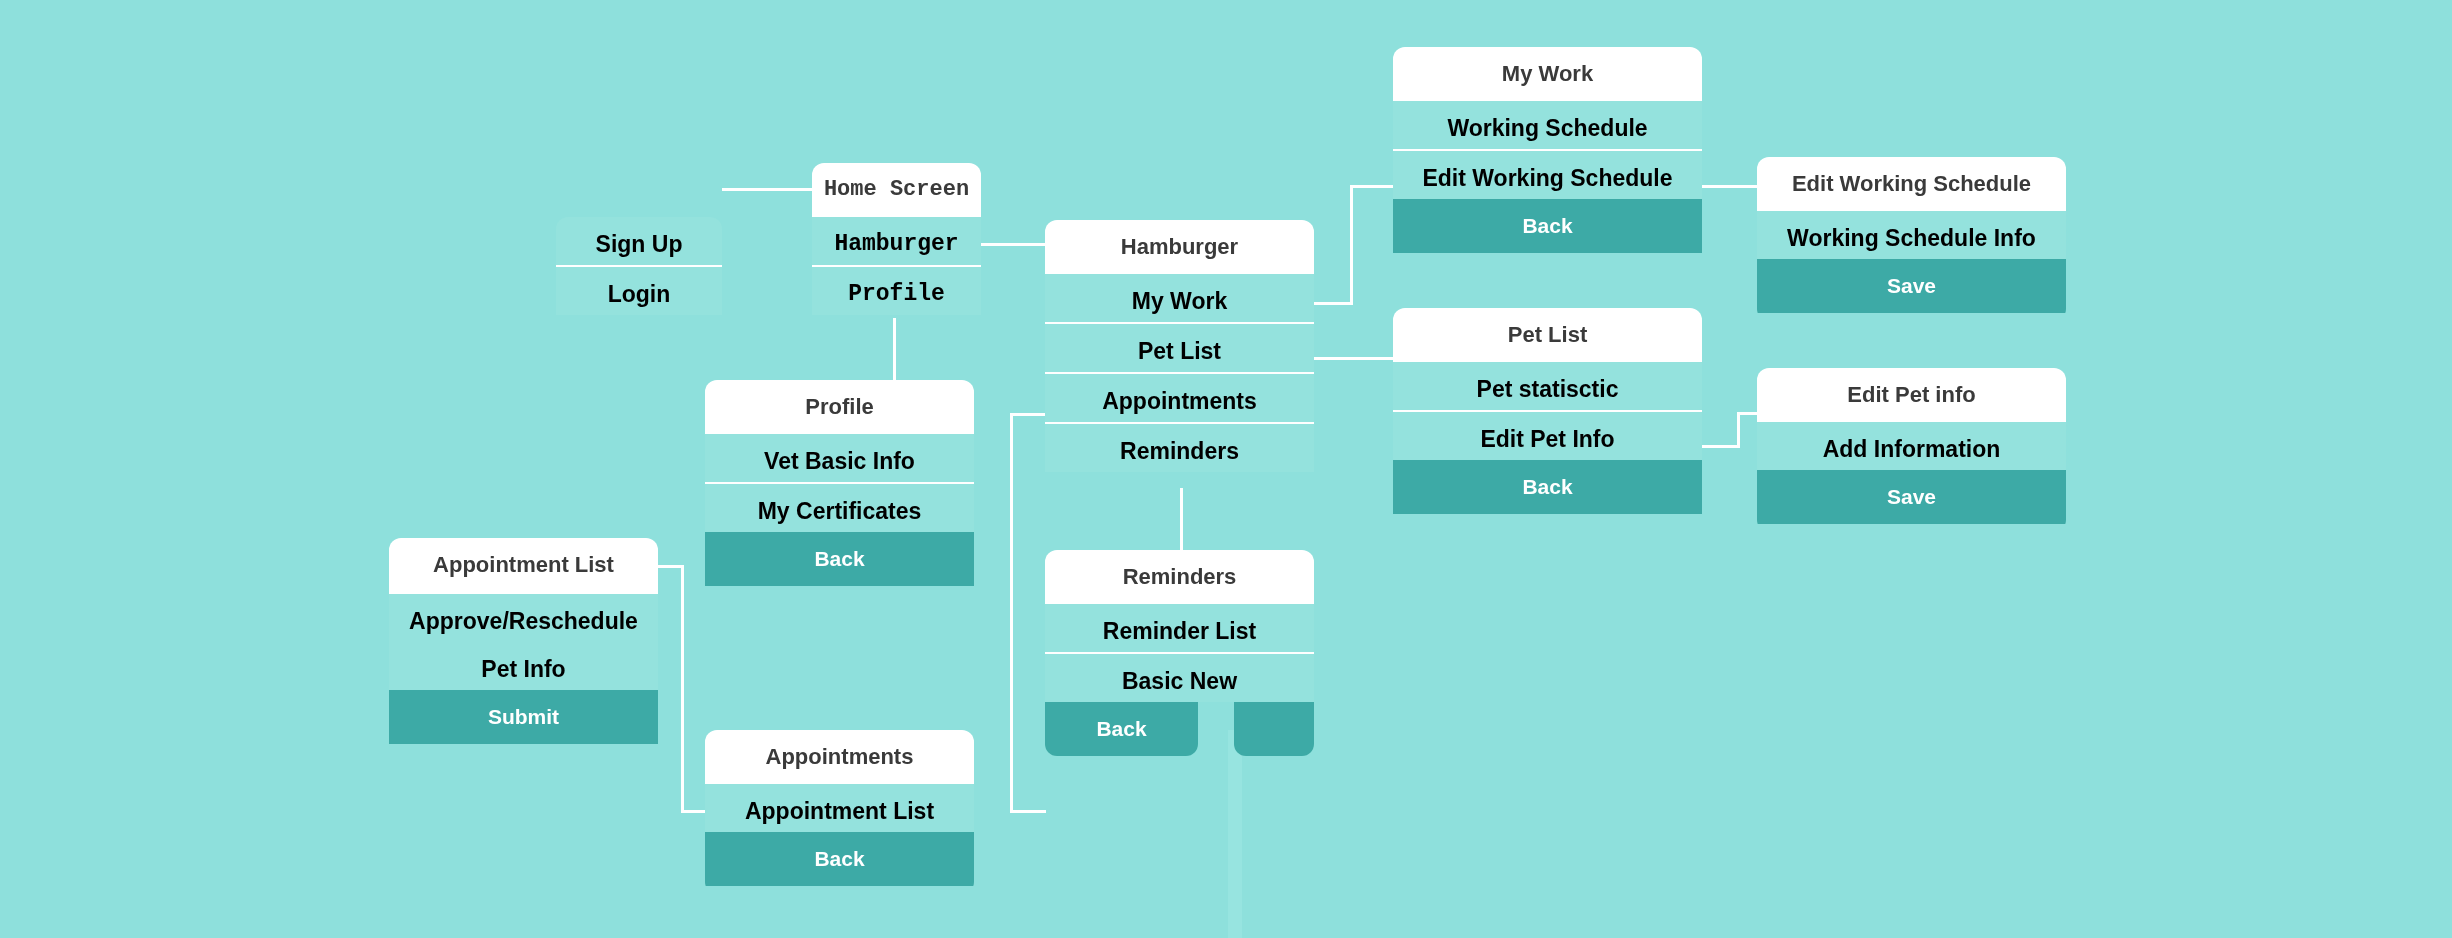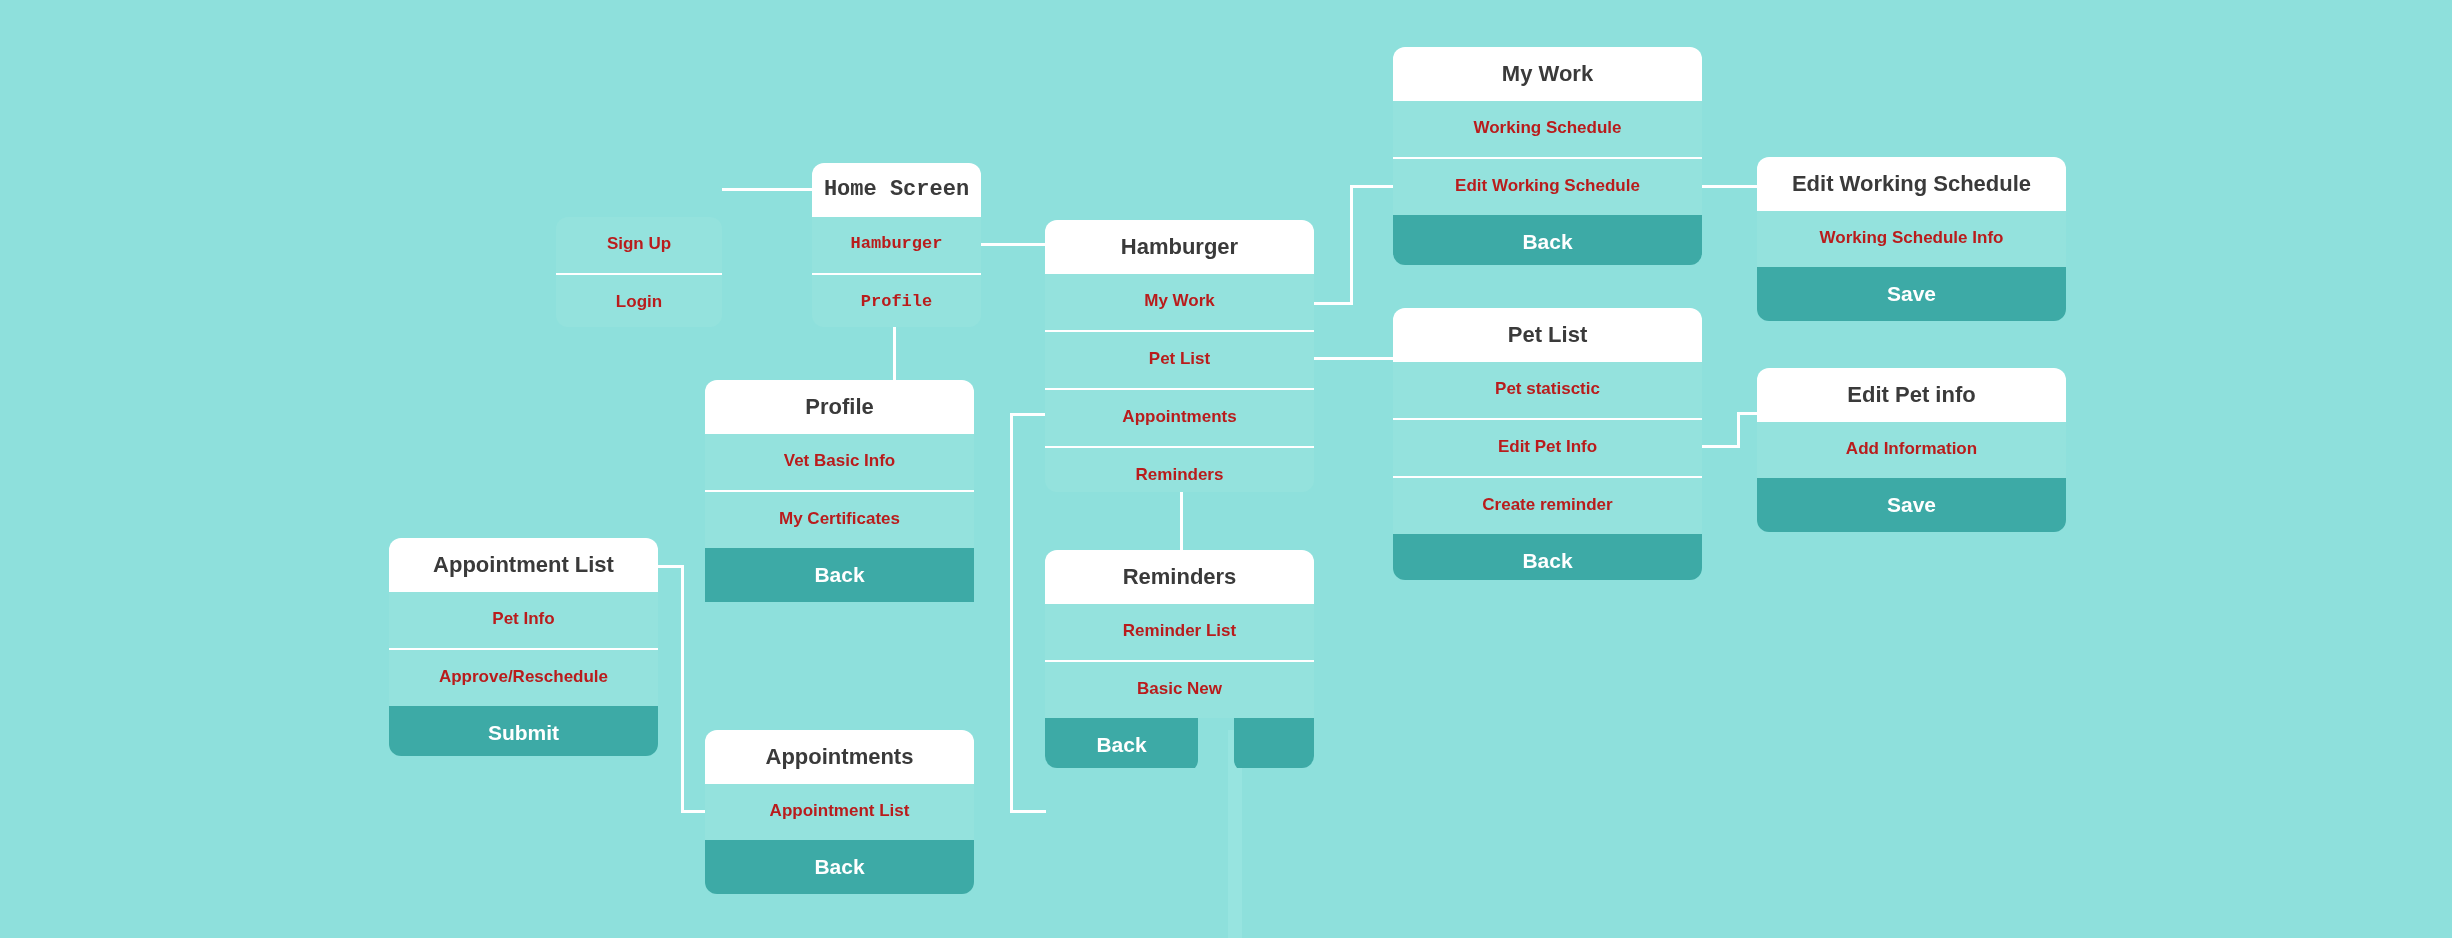--- a/index.html
+++ b/index.html
@@ -44,26 +44,26 @@
     color: #3a3a3a;
     font-size: 22px;
     font-weight: bold;
     text-align: center;
     line-height: 54px;
     height: 54px;
     white-space: nowrap;
   }
   .row {
     background: #94e2dd;
-    color: #b91c1c;
-    font-size: 17px;
-    font-weight: bold;
-    text-align: center;
-    line-height: 54px;
-    height: 56px;
+    color: #000000;
+    font-size: 23px;
+    font-weight: bold;
+    text-align: center;
+    line-height: 54px;
+    height: 48px;
     border-top: 2px solid #ffffff;
     white-space: nowrap;
     overflow: hidden;
   }
   .row.first {
     border-top: none;
   }
   .footer {
     background: #3daaa6;
     color: #ffffff;
@@ -169,21 +169,20 @@
   <div class="card" style="left:1757px; top:157px; width:309px; height:164px;">
     <div class="card-head">Edit Working Schedule</div>
     <div class="row first">Working Schedule Info</div>
     <div class="footer">Save</div>
   </div>
 
   <div class="card" style="left:1393px; top:308px; width:309px; height:272px;">
     <div class="card-head">Pet List</div>
     <div class="row first">Pet statisctic</div>
     <div class="row">Edit Pet Info</div>
-    <div class="row">Create reminder</div>
     <div class="footer">Back</div>
   </div>
 
   <div class="card" style="left:1757px; top:368px; width:309px; height:164px;">
     <div class="card-head">Edit Pet info</div>
     <div class="row first">Add Information</div>
     <div class="footer">Save</div>
   </div>
 
   <div class="card" style="left:705px; top:380px; width:269px; height:272px;">
@@ -204,18 +203,18 @@
   </div>
 
   <div class="card" style="left:705px; top:730px; width:269px; height:164px;">
     <div class="card-head">Appointments</div>
     <div class="row first">Appointment List</div>
     <div class="footer">Back</div>
   </div>
 
   <div class="card" style="left:389px; top:538px; width:269px; height:218px;">
     <div class="card-head">Appointment List</div>
+    <div class="row">Approve/Reschedule</div>
     <div class="row first">Pet Info</div>
-    <div class="row">Approve/Reschedule</div>
     <div class="footer">Submit</div>
   </div>
 
 </div>
 
 </body></html>

